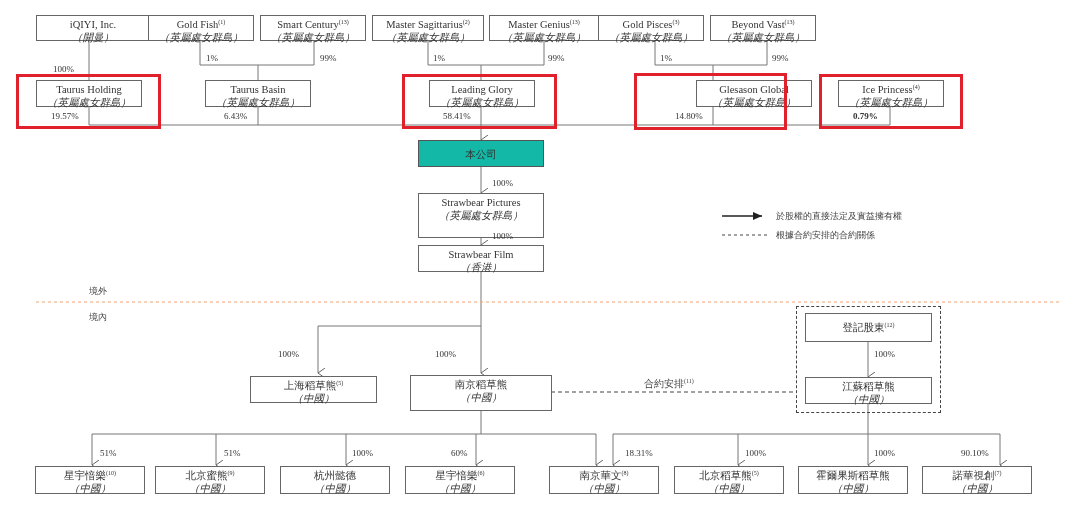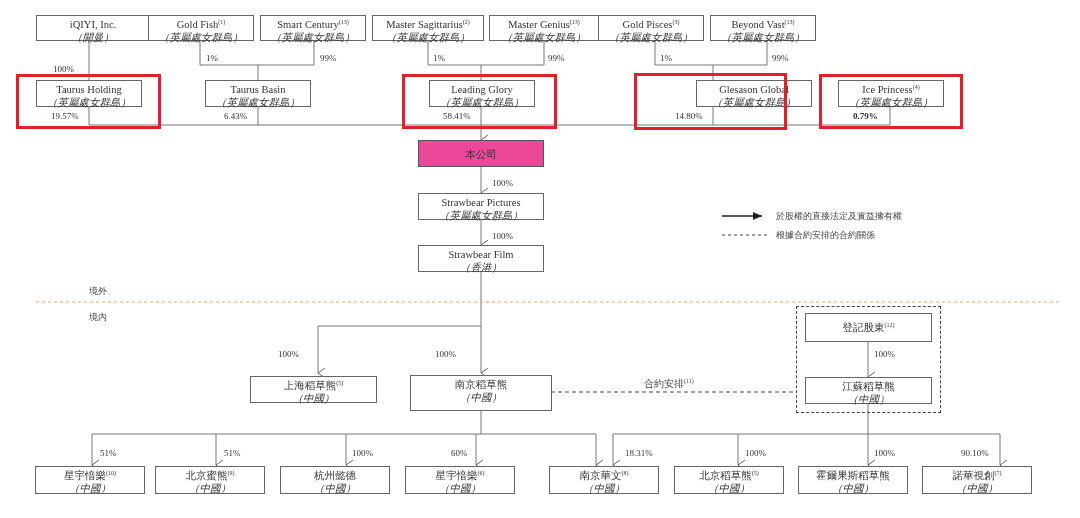--- a/index.html
+++ b/index.html
@@ -4,21 +4,21 @@
 <style>
   html, body { margin:0; padding:0; background:#ffffff; }
   body { width:1080px; height:518px; position:relative; overflow:hidden;
          font-family:"Liberation Serif","DejaVu Serif",serif; color:#333; }
   #diagram { position:absolute; left:0; top:0; }
   .box { position:absolute; box-sizing:border-box; border:1px solid #666; background:#fff;
          text-align:center; font-size:10.5px; line-height:13px; padding-top:2px; }
   .box .nm { display:block; white-space:nowrap; }
   .box .jur { display:block; font-style:italic; white-space:nowrap; }
   .box sup { font-size:6px; vertical-align:4px; line-height:0; }
-  .box.gray { background:#ec4899; border-color:#555; }
+  .box.gray { background:#14b8a6; border-color:#555; }
   .pct { position:absolute; font-size:9px; white-space:nowrap; color:#333; }
   .lbl { position:absolute; font-size:9px; white-space:nowrap; color:#444; }
   .lbl sup { font-size:6px; vertical-align:4px; line-height:0; }
   .hl { position:absolute; box-sizing:border-box; border:3px solid #e0202a; }
   .vie { position:absolute; box-sizing:border-box; border:1.5px dashed #444; }
   .legend-item { position:absolute; font-size:9px; white-space:nowrap; color:#444; }
 </style>
 </head>
 <body>
 
@@ -150,21 +150,21 @@
 
 <div class="hl" style="left:16px;top:74px;width:145px;height:55px;"></div>
 <div class="hl" style="left:402px;top:74px;width:155px;height:55px;"></div>
 <div class="hl" style="left:634px;top:73px;width:153px;height:57px;"></div>
 <div class="hl" style="left:819px;top:74px;width:144px;height:55px;"></div>
 
 <div class="box gray" style="left:418px;top:140px;width:126px;height:27px;padding-top:7px;">
   <span class="nm">本公司</span>
 </div>
 <div class="pct" style="left:492px;top:178px;">100%</div>
-<div class="box" style="left:418px;top:193px;width:126px;height:27px;">
+<div class="box" style="left:418px;top:193px;width:126px;height:45px;">
   <span class="nm">Strawbear Pictures</span>
   <span class="jur">（英屬處女群島）</span>
 </div>
 <div class="pct" style="left:492px;top:231px;">100%</div>
 <div class="box" style="left:418px;top:245px;width:126px;height:27px;">
   <span class="nm">Strawbear Film</span>
   <span class="jur">（香港）</span>
 </div>
 
 <div class="legend-item" style="left:776px;top:210px;">於股權的直接法定及實益擁有權</div>

